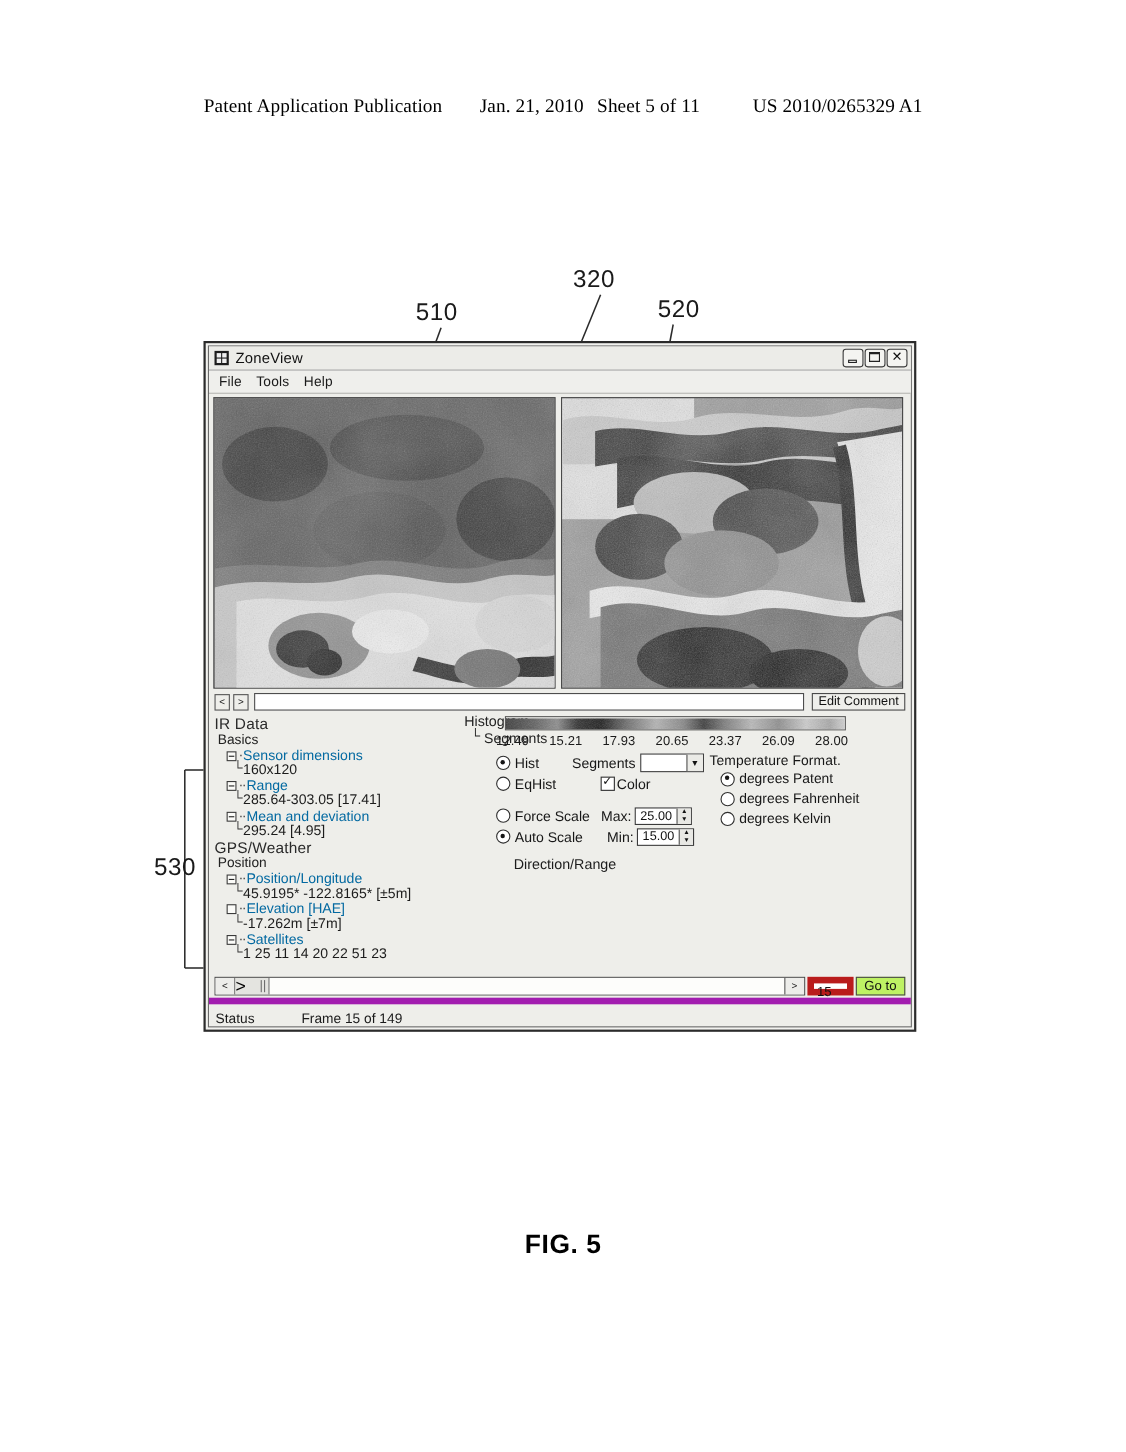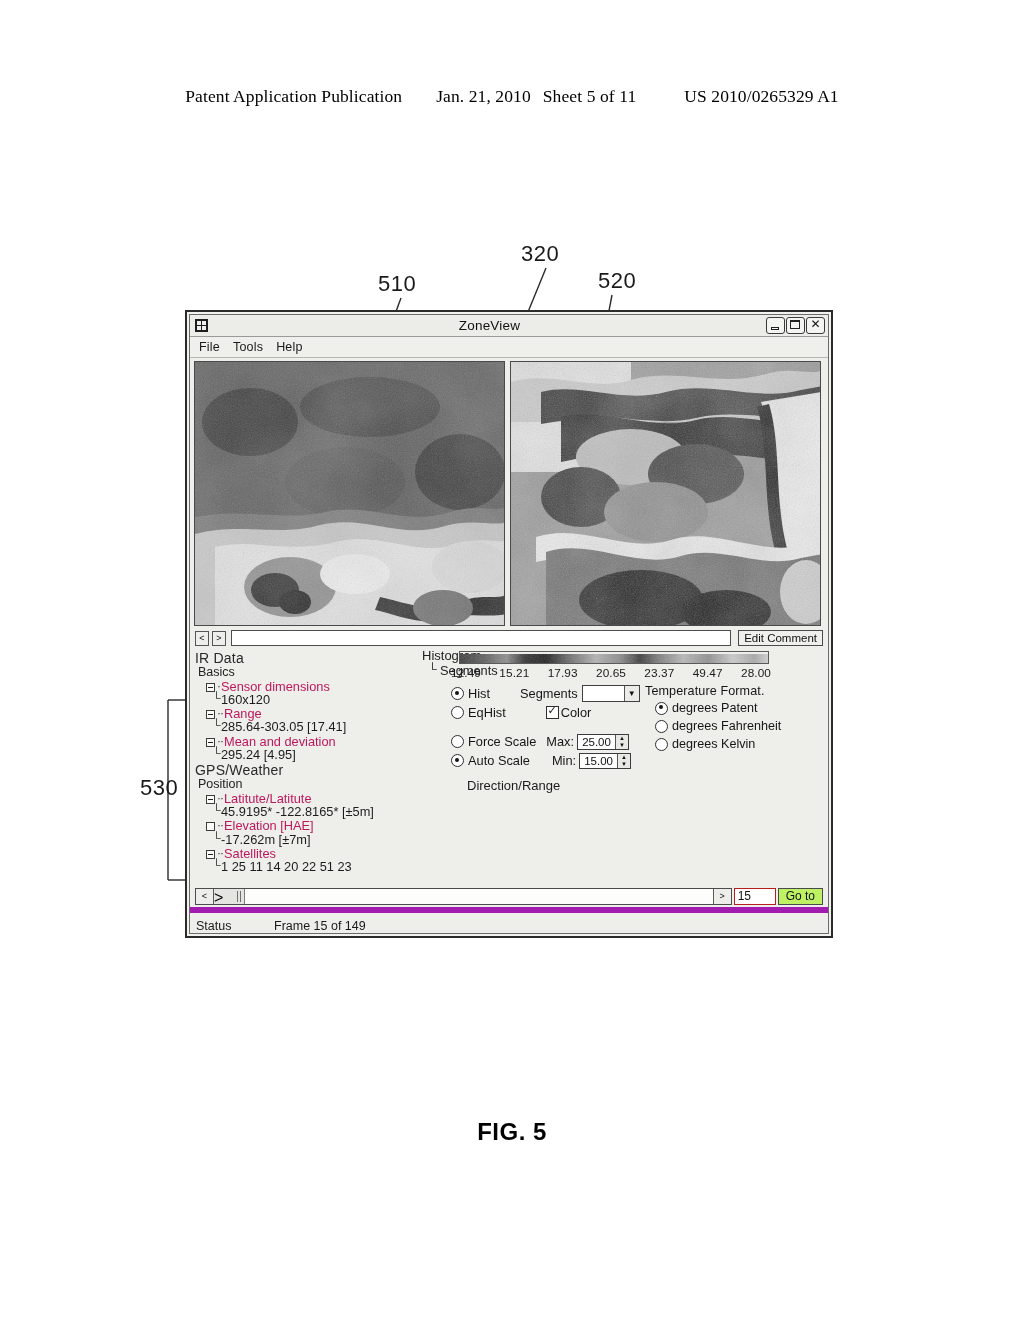--- a/index.html
+++ b/index.html
@@ -97,21 +97,20 @@
 
   
   #titlebar {
     height: 21px;
     display: flex;
     align-items: center;
     padding: 0 3px 0 5px;
     background: #ecece8;
     border-bottom: 1px solid #9a9a9a;
     flex: none;
-    text-align: center;
   }
   #app-icon {
     width: 13px; height: 13px;
     margin-right: 6px;
     background: #1d1d1d;
     position: relative;
     flex: none;
   }
   #app-icon::before {
     content: "";
@@ -291,21 +290,21 @@
   }
   .tree-expander.empty::after { content: none; }
   .tree-dots {
     font-size: 12px;
     color: #333;
     margin: 0 1px;
     letter-spacing: -1px;
   }
   .tree-label {
     font-size: 12.8px;
-    color: #be185d;
+    color: #0369a1;
     white-space: nowrap;
   }
   .tree-leaf {
     padding-left: 26px;
     font-size: 12.8px;
     color: #1c1c1c;
     white-space: nowrap;
     position: relative;
   }
   .tree-leaf .elbow {
@@ -537,21 +536,21 @@
     content: "";
     position: absolute;
     right: 3px; top: 2px; bottom: 2px;
     width: 2px;
     border-left: 1px solid #6e6e6e;
     border-right: 1px solid #6e6e6e;
   }
   #sb-gap { flex: 1; background: #fdfdfb; }
   #frame-input {
     width: 42px; height: 17px;
-    border: 1px solid #b91c1c;
+    border: 6px solid #b91c1c;
     background: #fff;
     font-size: 12px;
     line-height: 15px;
     padding-left: 3px;
     box-sizing: border-box;
     color: #111;
     flex: none;
   }
   #goto-btn {
     height: 17px;
@@ -748,21 +747,21 @@
           <span class="elbow">└</span>
           <span>295.24 [4.95]</span>
         </div>
 
         <div class="tree-section-title">GPS/Weather</div>
         <div class="tree-sub-title">Position</div>
 
         <div class="tree-node">
           <span class="tree-expander minus"></span>
           <span class="tree-dots">··</span>
-          <span class="tree-label">Latitute/Latitute</span>
+          <span class="tree-label">Position/Longitude</span>
         </div>
         <div class="tree-leaf">
           <span class="elbow">└</span>
           <span>45.9195* -122.8165* [±5m]</span>
         </div>
 
         <div class="tree-node">
           <span class="tree-expander empty"></span>
           <span class="tree-dots">··</span>
           <span class="tree-label">Elevation [HAE]</span>
@@ -825,21 +824,21 @@
             <rect width="310" height="12" filter="url(#histdither)" opacity="0.42"></rect>
           </svg>
         </div>
 
         <div id="hist-ticks">
           <span>12.49</span>
           <span>15.21</span>
           <span>17.93</span>
           <span>20.65</span>
           <span>23.37</span>
-          <span>49.47</span>
+          <span>26.09</span>
           <span>28.00</span>
         </div>
 
         <div id="control-grid">
           <div class="ctl-row">
             <span class="radio on"></span>
             <span class="ctl-label">Hist</span>
             <span class="ctl-label" style="margin-left:30px;">Segments</span>
             <span id="segments-select">
               <span class="sel-val"></span>

